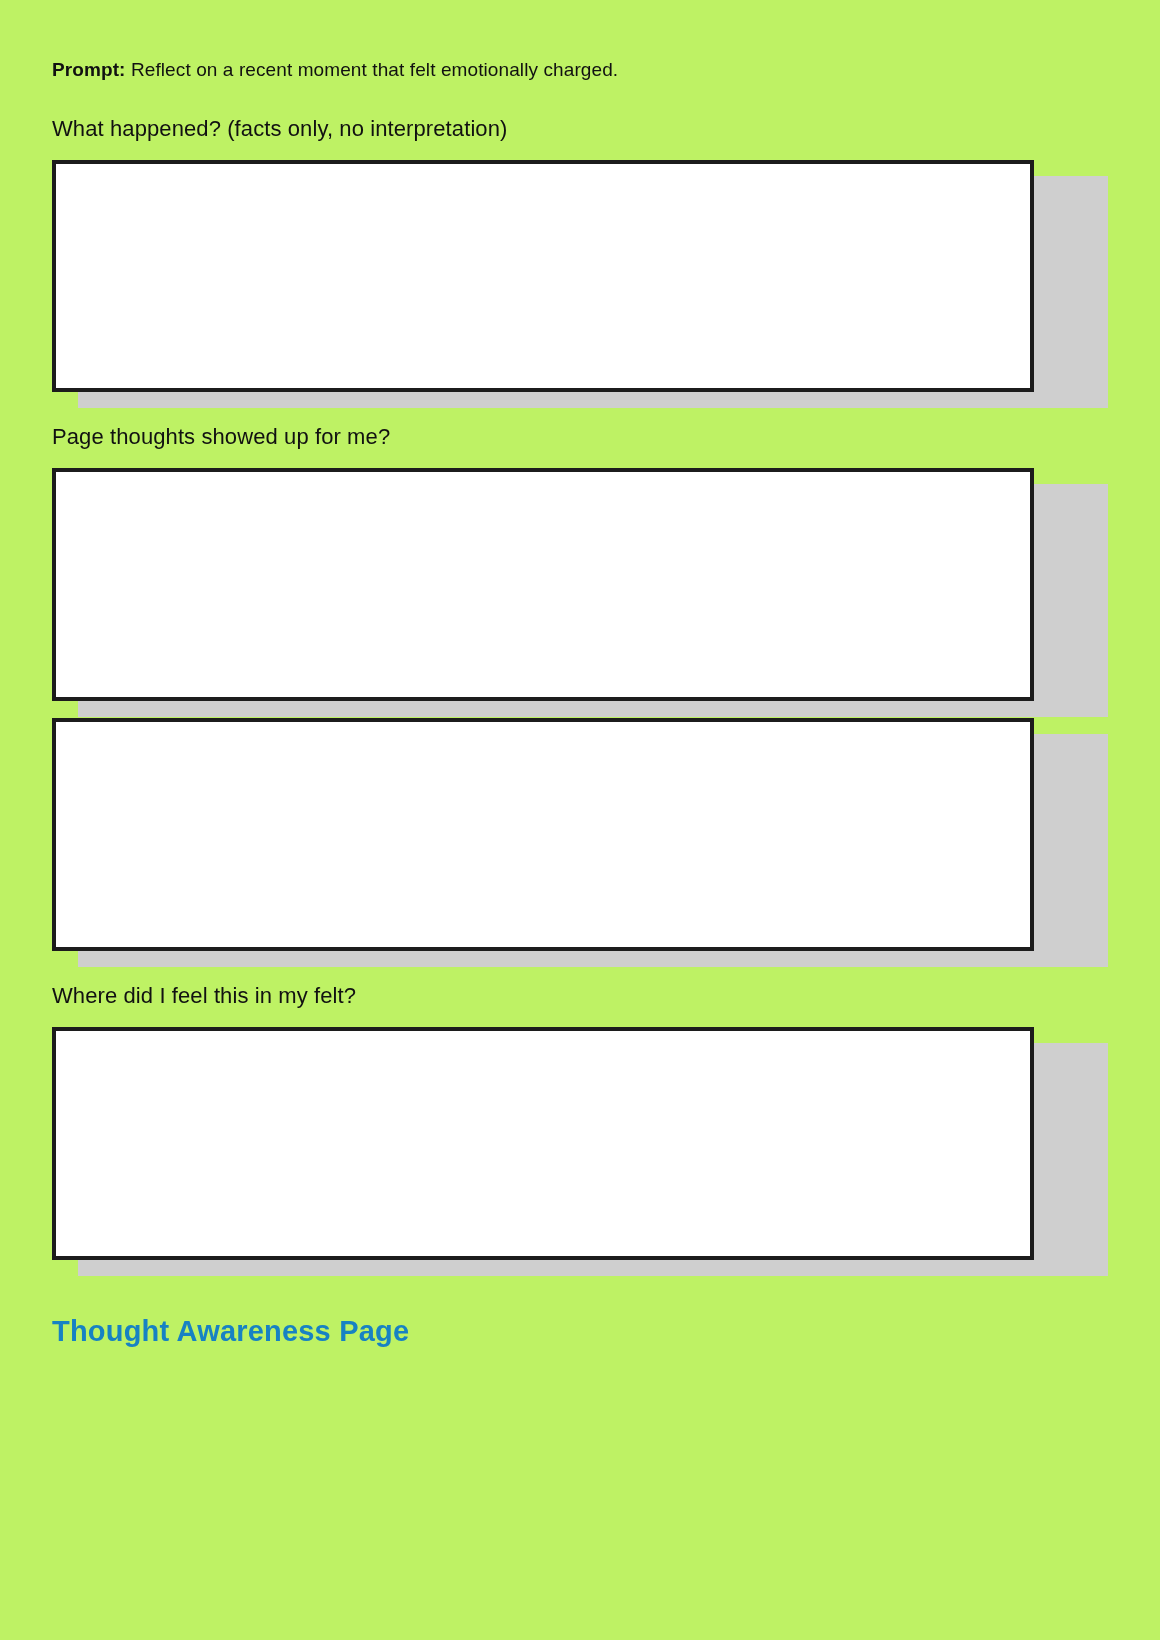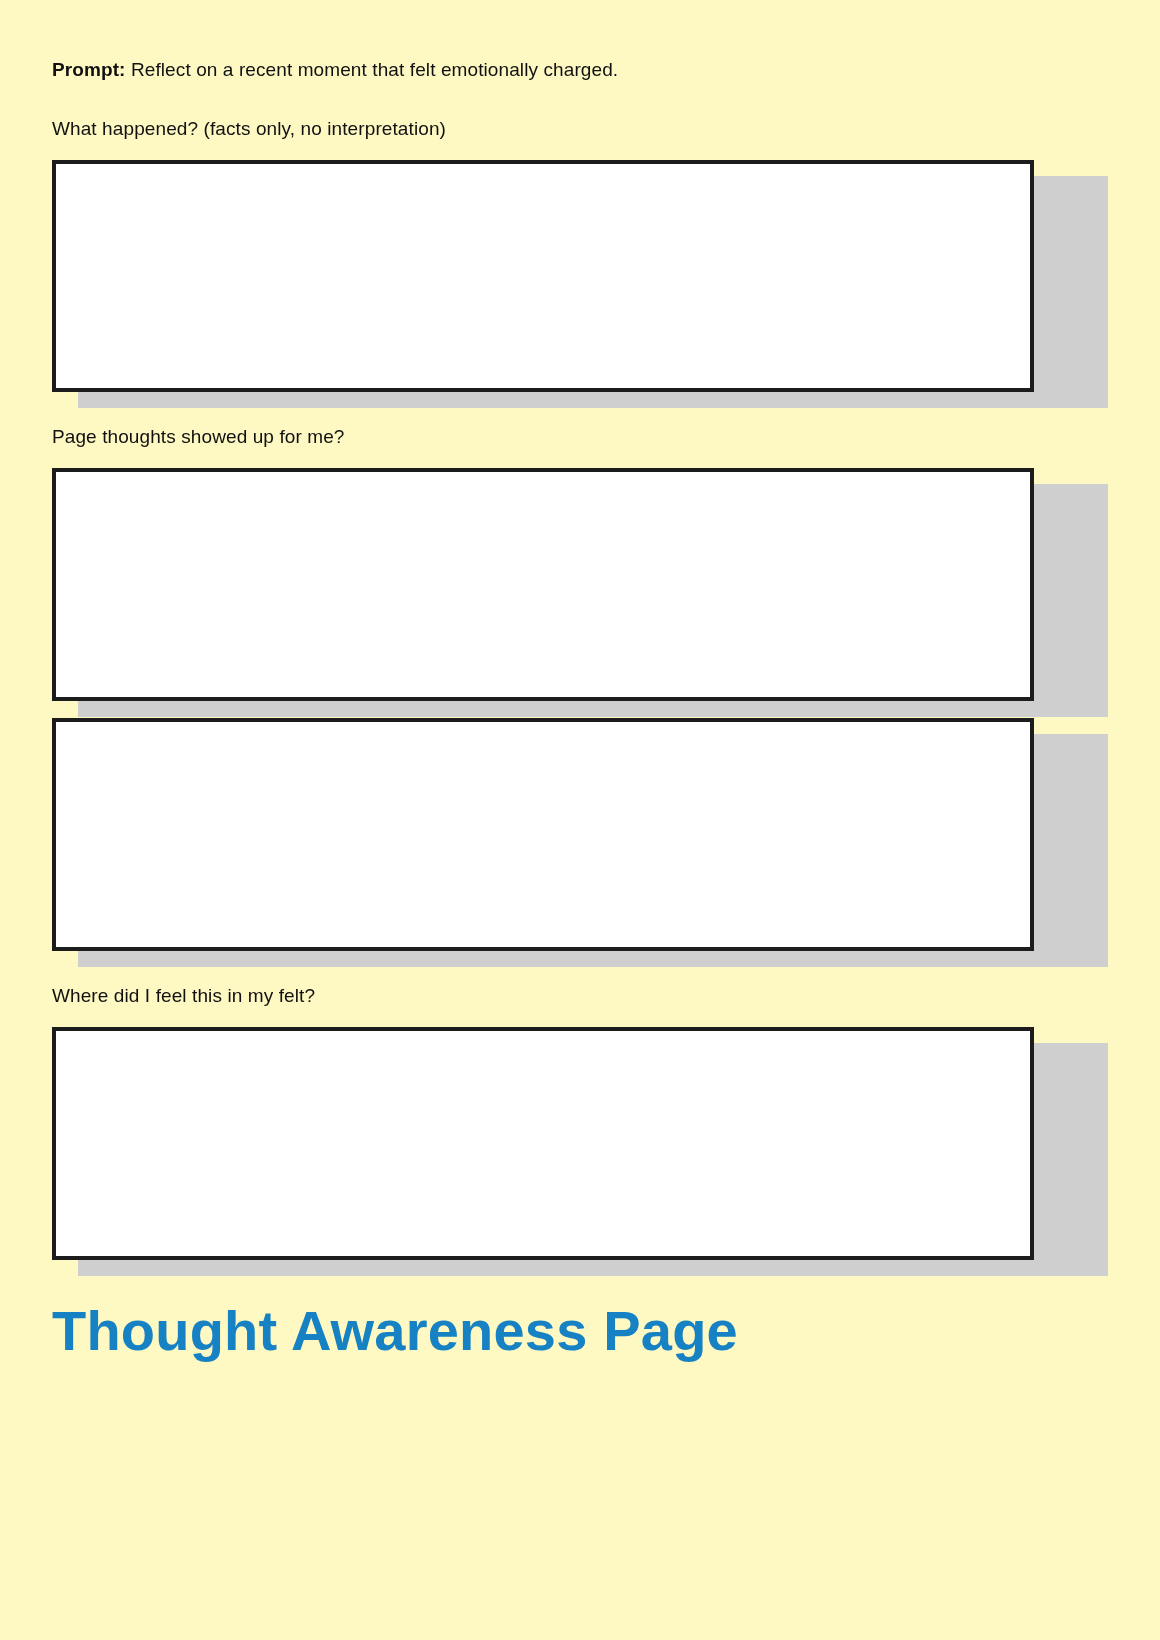--- a/index.html
+++ b/index.html
@@ -14,36 +14,36 @@
     color: #1a1a1a;
     position: relative;
     overflow: hidden;
   }
   .page {
     position: absolute;
     left: 0;
     top: 0;
     width: 1160px;
     height: 1640px;
-    background: #fef9c3;
+    background: #bef264;
     box-sizing: border-box;
     padding: 48px 52px 0 52px;
   }
   .prompt-line {
     font-size: 19px;
     line-height: 28px;
     color: #111111;
     margin: 8px 0 0 0;
     letter-spacing: 0.1px;
   }
   .prompt-line .prompt-label {
     font-weight: bold;
   }
   .question {
-    font-size: 19px;
+    font-size: 22px;
     line-height: 28px;
     color: #111111;
     margin: 31px 0 0 0;
     letter-spacing: 0.1px;
   }
   .field-wrap {
     position: relative;
     margin-top: 17px;
   }
   .field-shadow {
@@ -73,21 +73,21 @@
     resize: none;
     background: transparent;
     font-family: "Liberation Sans", sans-serif;
     font-size: 18px;
     line-height: 30px;
     color: #111111;
     padding: 10px 14px;
     box-sizing: border-box;
   }
   .page-title {
-    font-size: 56px;
+    font-size: 29px;
     line-height: 54px;
     color: #1782c3;
     margin: 44px 0 0 0;
     letter-spacing: 0.2px;
   }
 </style>
 </head>
 <body>
 
 <div class="page">

